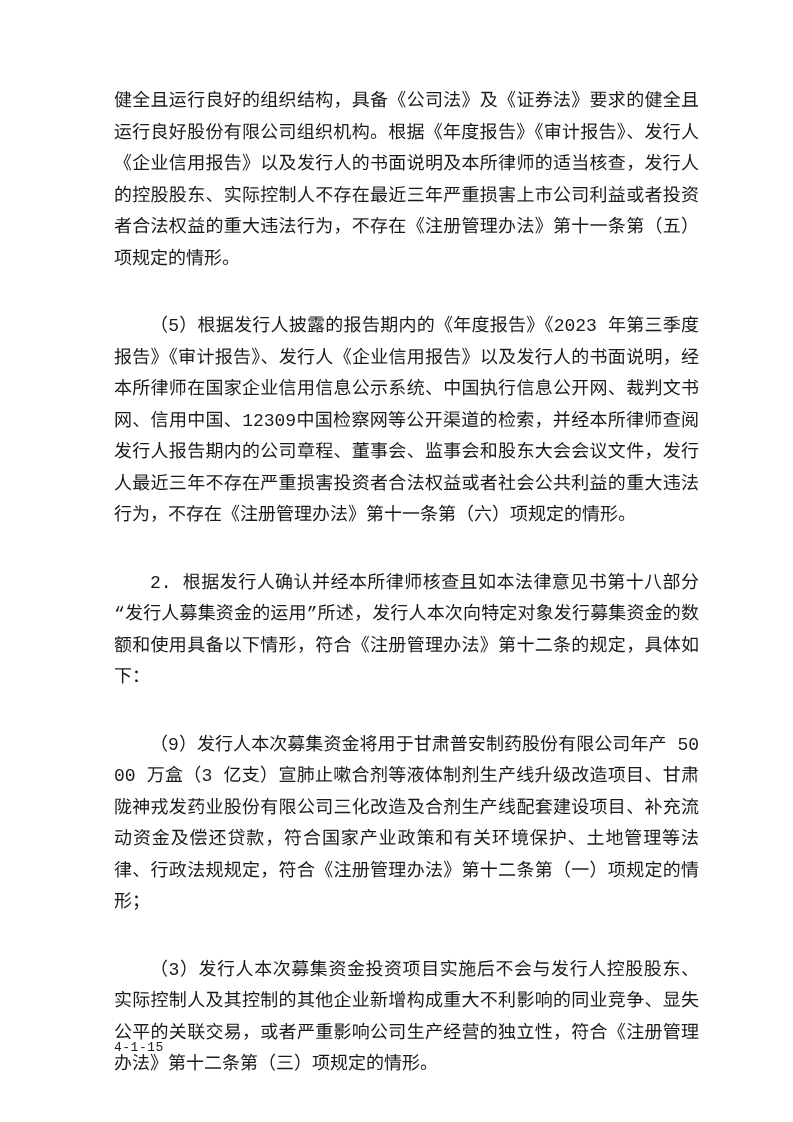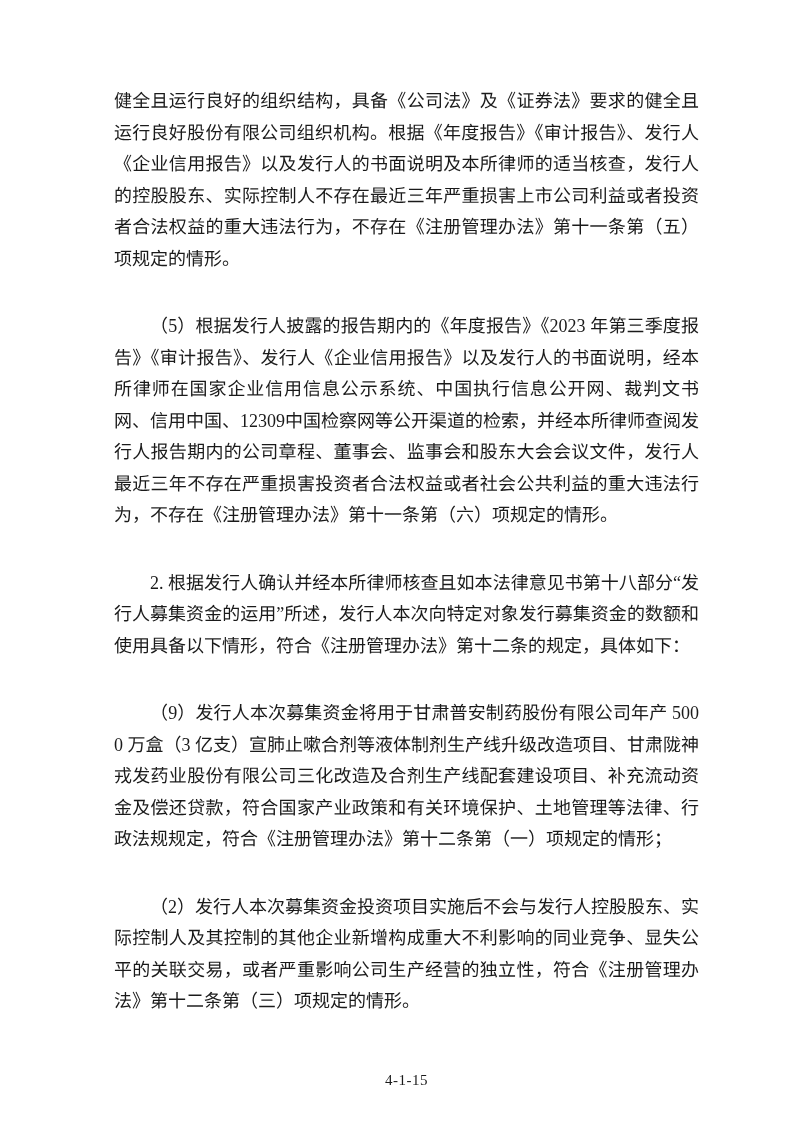--- a/index.html
+++ b/index.html
@@ -1,19 +1,19 @@
 <!DOCTYPE html>
 <html lang="zh-CN" style="--page-bg: #ffffff; --text-color: #1a1a1a;"><head>
 <meta charset="utf-8">
 <style>
   :root {
     --page-bg: #ffffff;
     --text-color: #1a1a1a;
   }
-  * { box-sizing: border-box; }
+  * { box-sizing: border-box; font-family: Liberation Mono, monospace; }
   html, body {
     margin: 0;
     padding: 0;
     background: var(--page-bg, #ffffff);
   }
   .page {
     position: relative;
     width: 793px;
     height: 1122px;
     margin: 0 auto;
@@ -39,32 +39,31 @@
   }
   .para.indent {
     text-indent: 2em;
     margin-top: 36px;
   }
   .footer {
     position: absolute;
     top: 1040px;
     left: 114px;
     width: 585px;
-    text-align: center;
-    font-size: 15px;
+    text-align: left;
+    font-size: 13px;
     letter-spacing: 0.5px;
     color: var(--text-color, #1a1a1a);
-    margin-top: 32px;
   }
 </style>
 </head>
 <body>
 
 <div class="page">
   <div class="content">
     <p class="para">健全且运行良好的组织结构，具备《公司法》及《证券法》要求的健全且运行良好股份有限公司组织机构。根据《年度报告》《审计报告》、发行人《企业信用报告》以及发行人的书面说明及本所律师的适当核查，发行人的控股股东、实际控制人不存在最近三年严重损害上市公司利益或者投资者合法权益的重大违法行为，不存在《注册管理办法》第十一条第（五）项规定的情形。</p>
     <p class="para indent">（5）根据发行人披露的报告期内的《年度报告》《2023 年第三季度报告》《审计报告》、发行人《企业信用报告》以及发行人的书面说明，经本所律师在国家企业信用信息公示系统、中国执行信息公开网、裁判文书网、信用中国、12309中国检察网等公开渠道的检索，并经本所律师查阅发行人报告期内的公司章程、董事会、监事会和股东大会会议文件，发行人最近三年不存在严重损害投资者合法权益或者社会公共利益的重大违法行为，不存在《注册管理办法》第十一条第（六）项规定的情形。</p>
     <p class="para indent">2. 根据发行人确认并经本所律师核查且如本法律意见书第十八部分“发行人募集资金的运用”所述，发行人本次向特定对象发行募集资金的数额和使用具备以下情形，符合《注册管理办法》第十二条的规定，具体如下：</p>
     <p class="para indent">（9）发行人本次募集资金将用于甘肃普安制药股份有限公司年产 5000 万盒（3 亿支）宣肺止嗽合剂等液体制剂生产线升级改造项目、甘肃陇神戎发药业股份有限公司三化改造及合剂生产线配套建设项目、补充流动资金及偿还贷款，符合国家产业政策和有关环境保护、土地管理等法律、行政法规规定，符合《注册管理办法》第十二条第（一）项规定的情形；</p>
-    <p class="para indent">（2）发行人本次募集资金投资项目实施后不会与发行人控股股东、实际控制人及其控制的其他企业新增构成重大不利影响的同业竞争、显失公平的关联交易，或者严重影响公司生产经营的独立性，符合《注册管理办法》第十二条第（三）项规定的情形。</p>
+    <p class="para indent">（3）发行人本次募集资金投资项目实施后不会与发行人控股股东、实际控制人及其控制的其他企业新增构成重大不利影响的同业竞争、显失公平的关联交易，或者严重影响公司生产经营的独立性，符合《注册管理办法》第十二条第（三）项规定的情形。</p>
   </div>
   <div class="footer">4-1-15</div>
 </div>
 
 </body></html>

